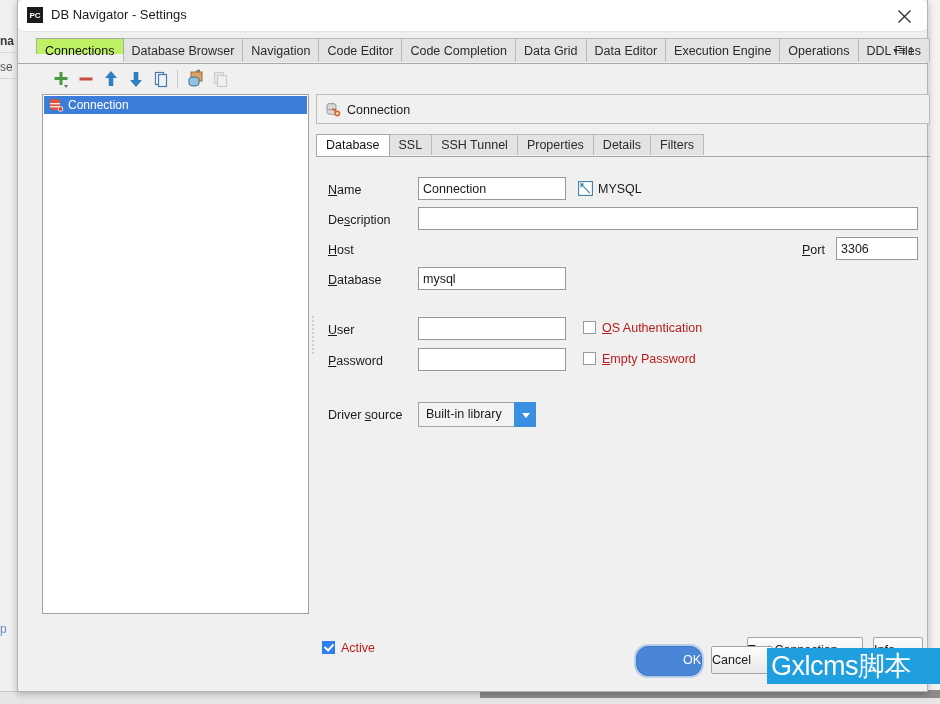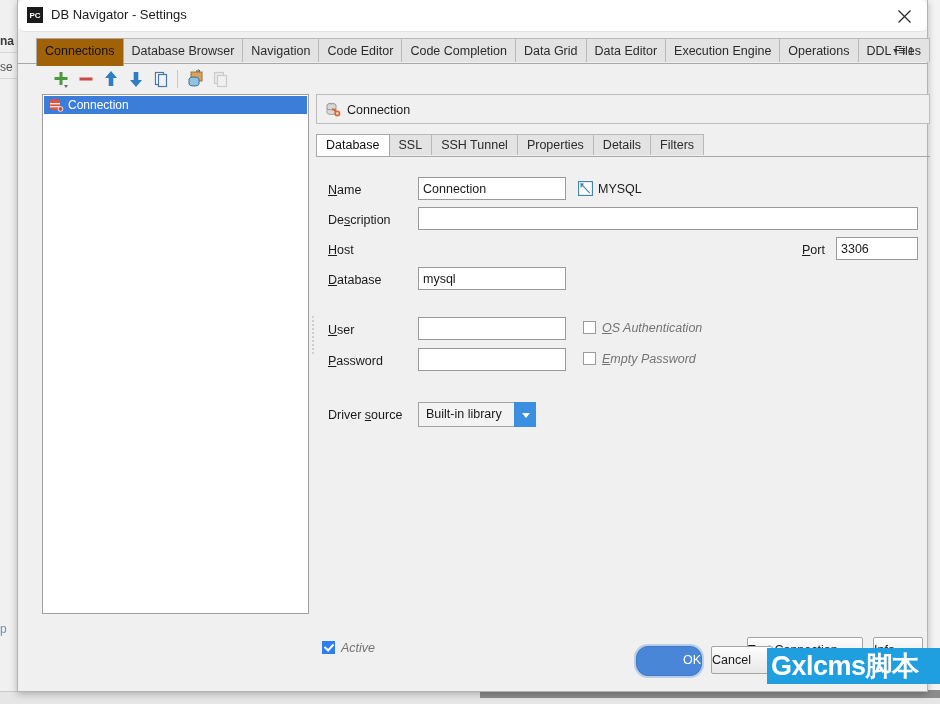--- a/index.html
+++ b/index.html
@@ -69,21 +69,21 @@
   }
   .tabstrip .tabs{position:absolute;left:18px;top:0;height:25px;font-size:0;}
   .otab{
     display:inline-block;height:24px;line-height:24px;
     padding:0 8px;font-size:12.5px;color:#2b2b2b;
     background:#e3e3e3;border:1px solid #b9b9b9;border-bottom:none;
     margin-right:-1px;box-sizing:border-box;vertical-align:top;
     cursor:default;
   }
   .otab.active{
-    background:#a16207;color:#111;height:28px;line-height:24px;
+    background:#bef264;color:#111;height:16px;line-height:24px;
     border-color:#a8a8a8;position:relative;z-index:3;
   }
   .tabstrip .overflow{
     position:absolute;right:13px;top:4px;height:17px;color:#333;
     font-size:11px;line-height:17px;cursor:default;
   }
   .tabstrip .overflow .arw{font-size:8px;vertical-align:2px;margin-right:1px;}
   .tabstrip .overflow .burger{letter-spacing:0;font-size:13px;}
   .tabstrip .overflow .num{font-size:11px;margin-left:2px;}
 
@@ -143,21 +143,21 @@
   .finput{
     position:absolute;height:23px;background:#ffffff;border:1px solid #999999;
     box-sizing:border-box;font-family:"Liberation Sans",sans-serif;font-size:12.5px;
     color:#1a1a1a;padding:0 4px;line-height:21px;outline:none;
   }
 
   .dbicon{position:absolute;}
   .dbicon .di{display:inline-block;width:15px;height:15px;vertical-align:-3px;margin-right:5px;}
   .dbicon .dl{font-size:12.5px;color:#1a1a1a;}
 
-  .cbrow{position:absolute;font-size:12.5px;color:#737373;white-space:nowrap;cursor:default;font-style:italic;}
+  .cbrow{position:absolute;font-size:12.5px;color:#b91c1c;white-space:nowrap;cursor:default;}
   .cbox{
     display:inline-block;width:13px;height:13px;box-sizing:border-box;
     border:1px solid #9a9a9a;background:#ffffff;vertical-align:-2px;margin-right:6px;
     position:relative;
   }
   .cbox.checked{background:#2d7ff0;border-color:#2d7ff0;}
   .cbox.checked:after{
     content:"";position:absolute;left:3px;top:0px;width:4px;height:7px;
     border:solid #ffffff;border-width:0 2px 2px 0;transform:rotate(42deg);
   }
@@ -196,21 +196,21 @@
     background:#4a86d8;border:1px solid #3f78c4;border-radius:12px;
     color:#ffffff;font-size:12.5px;line-height:26px;text-align:right;
     box-shadow:0 0 0 2px rgba(120,165,225,.45);cursor:default;
   }
   .cancelbtn{position:absolute;left:693px;top:11px;width:62px;height:28px;line-height:26px;}
 
   
   .watermark{
     position:absolute;left:767px;top:648px;width:173px;height:36px;
     background:#1f9fe0;color:#ffffff;
-    font-family:"Liberation Sans",sans-serif;font-weight:bold;font-size:27px;
+    font-family:"Liberation Sans",sans-serif;font-weight:normal;font-size:27px;
     line-height:36px;letter-spacing:-.5px;white-space:nowrap;overflow:hidden;
     padding-left:4px;box-sizing:border-box;
   }
 </style>
 </head>
 <body>
 
 <div id="backdrop">
   <div class="bgframe"></div>
   <div class="bgtext bg-a">na</div>

